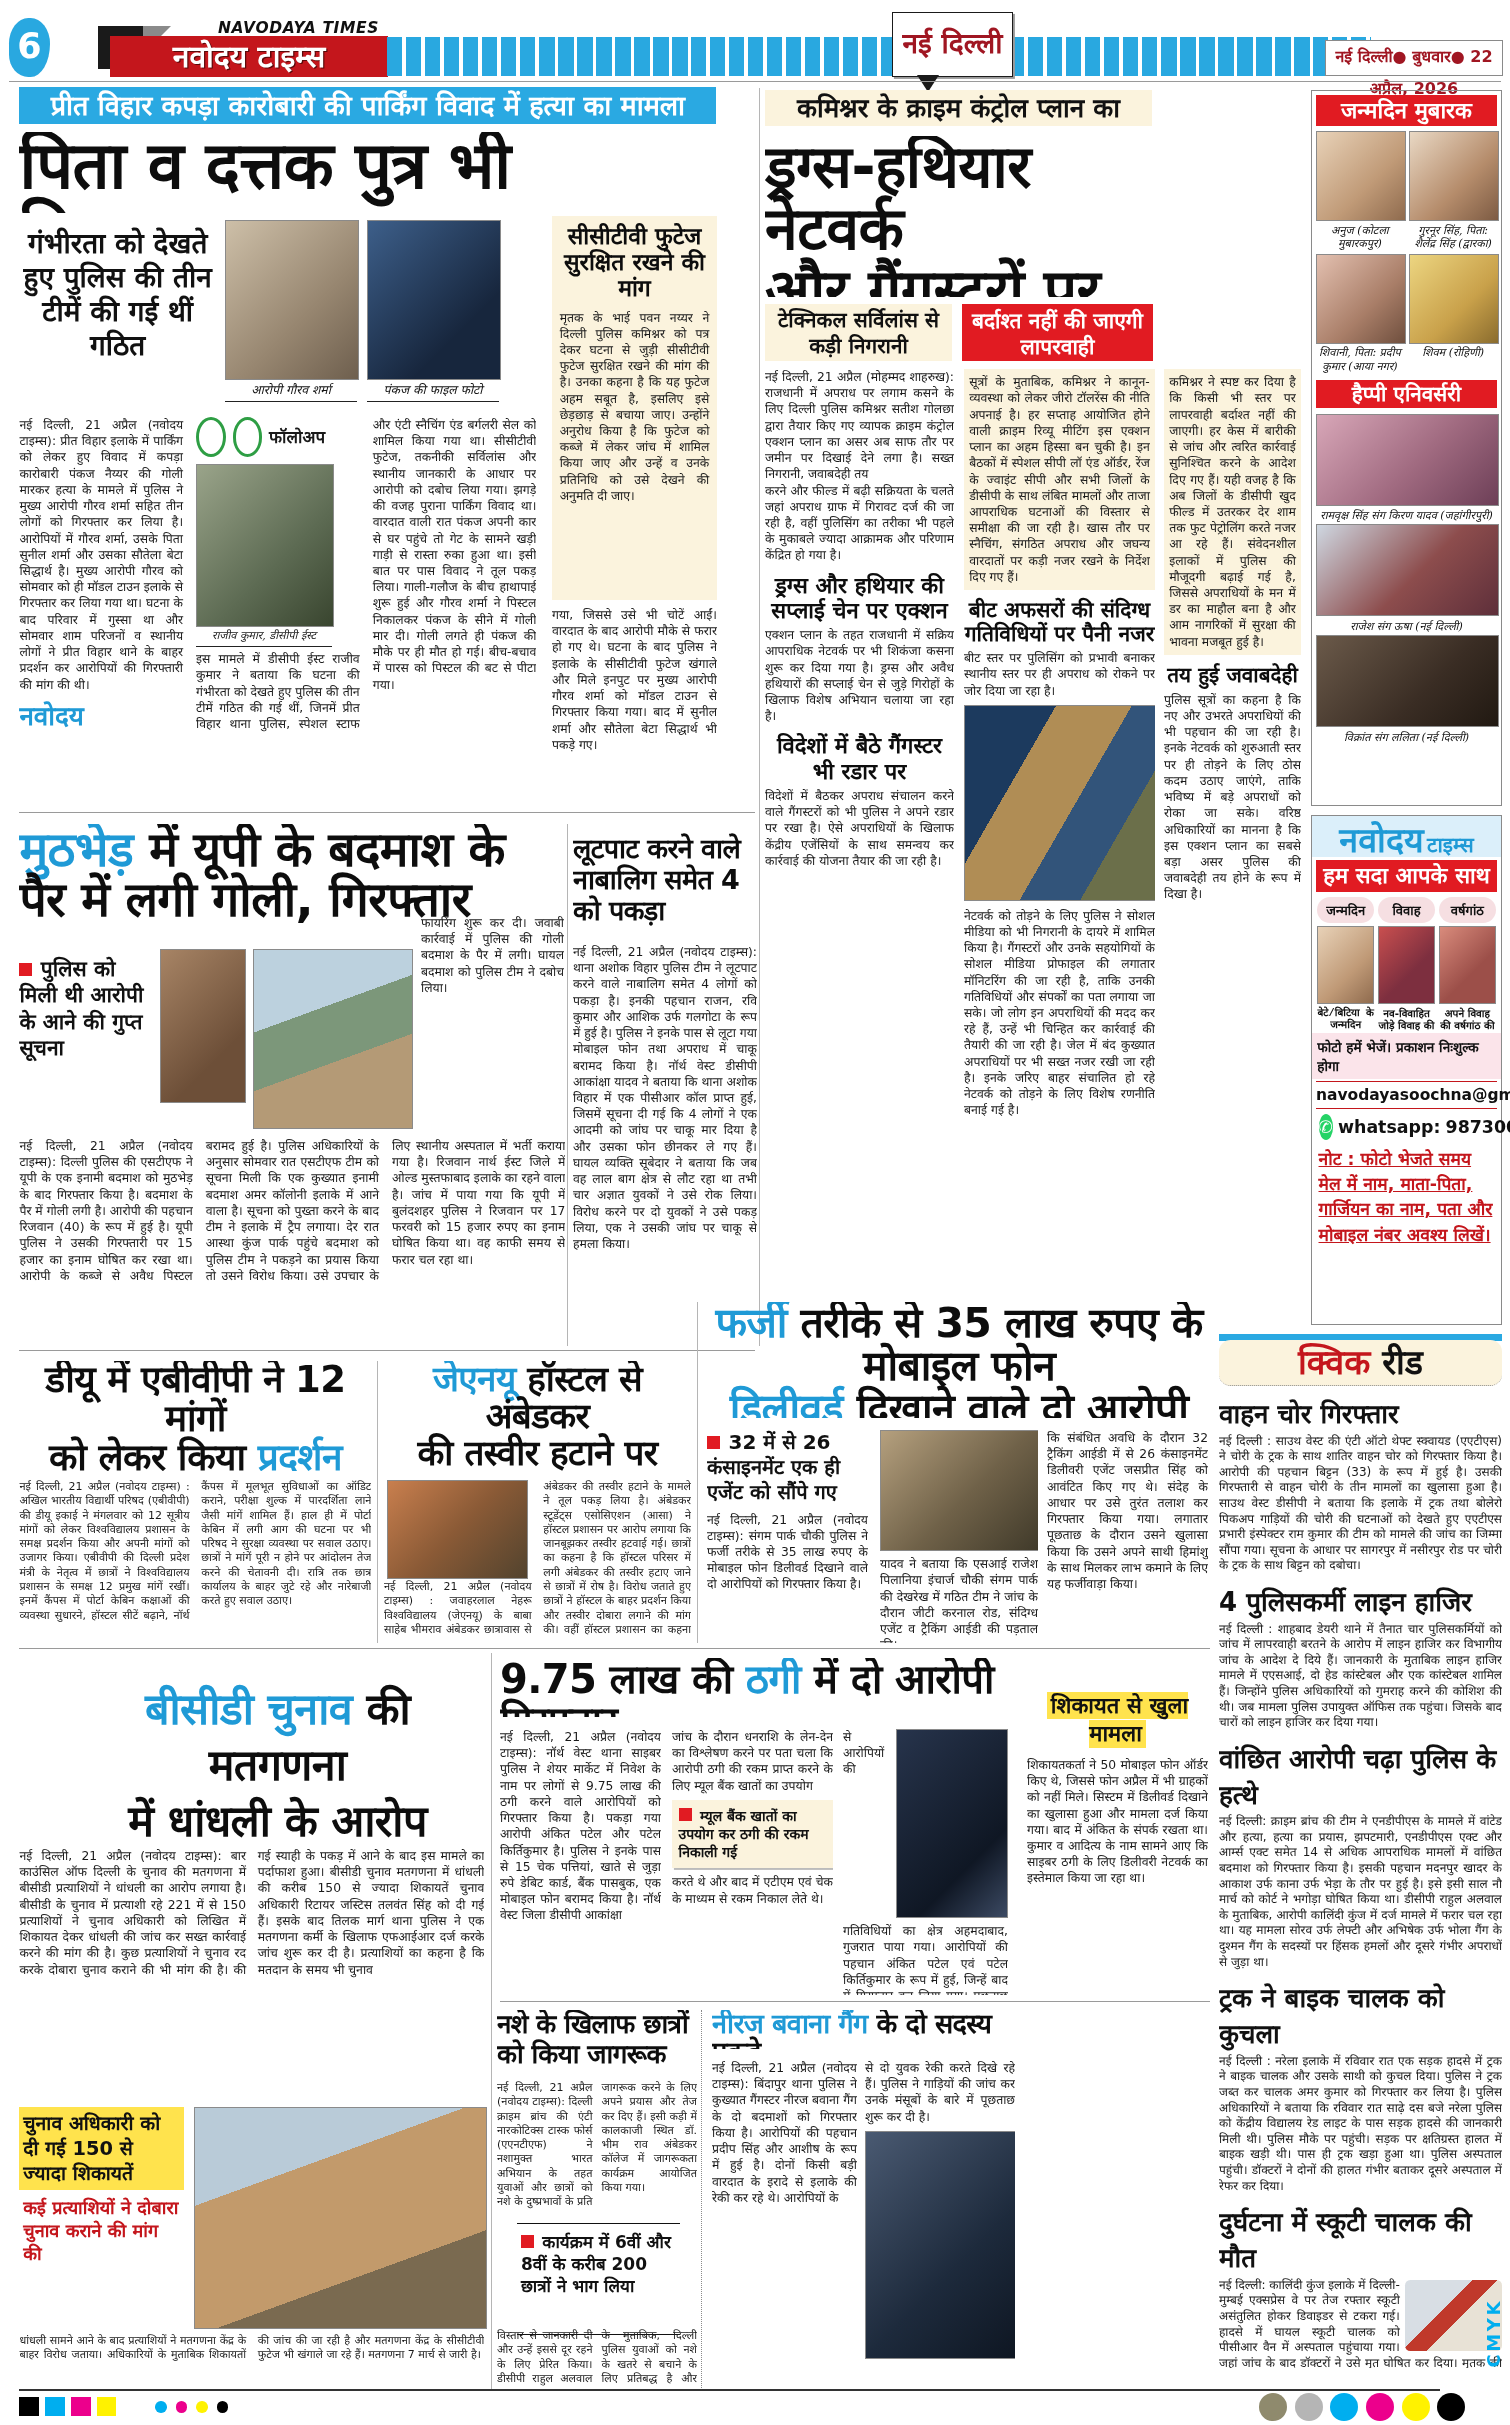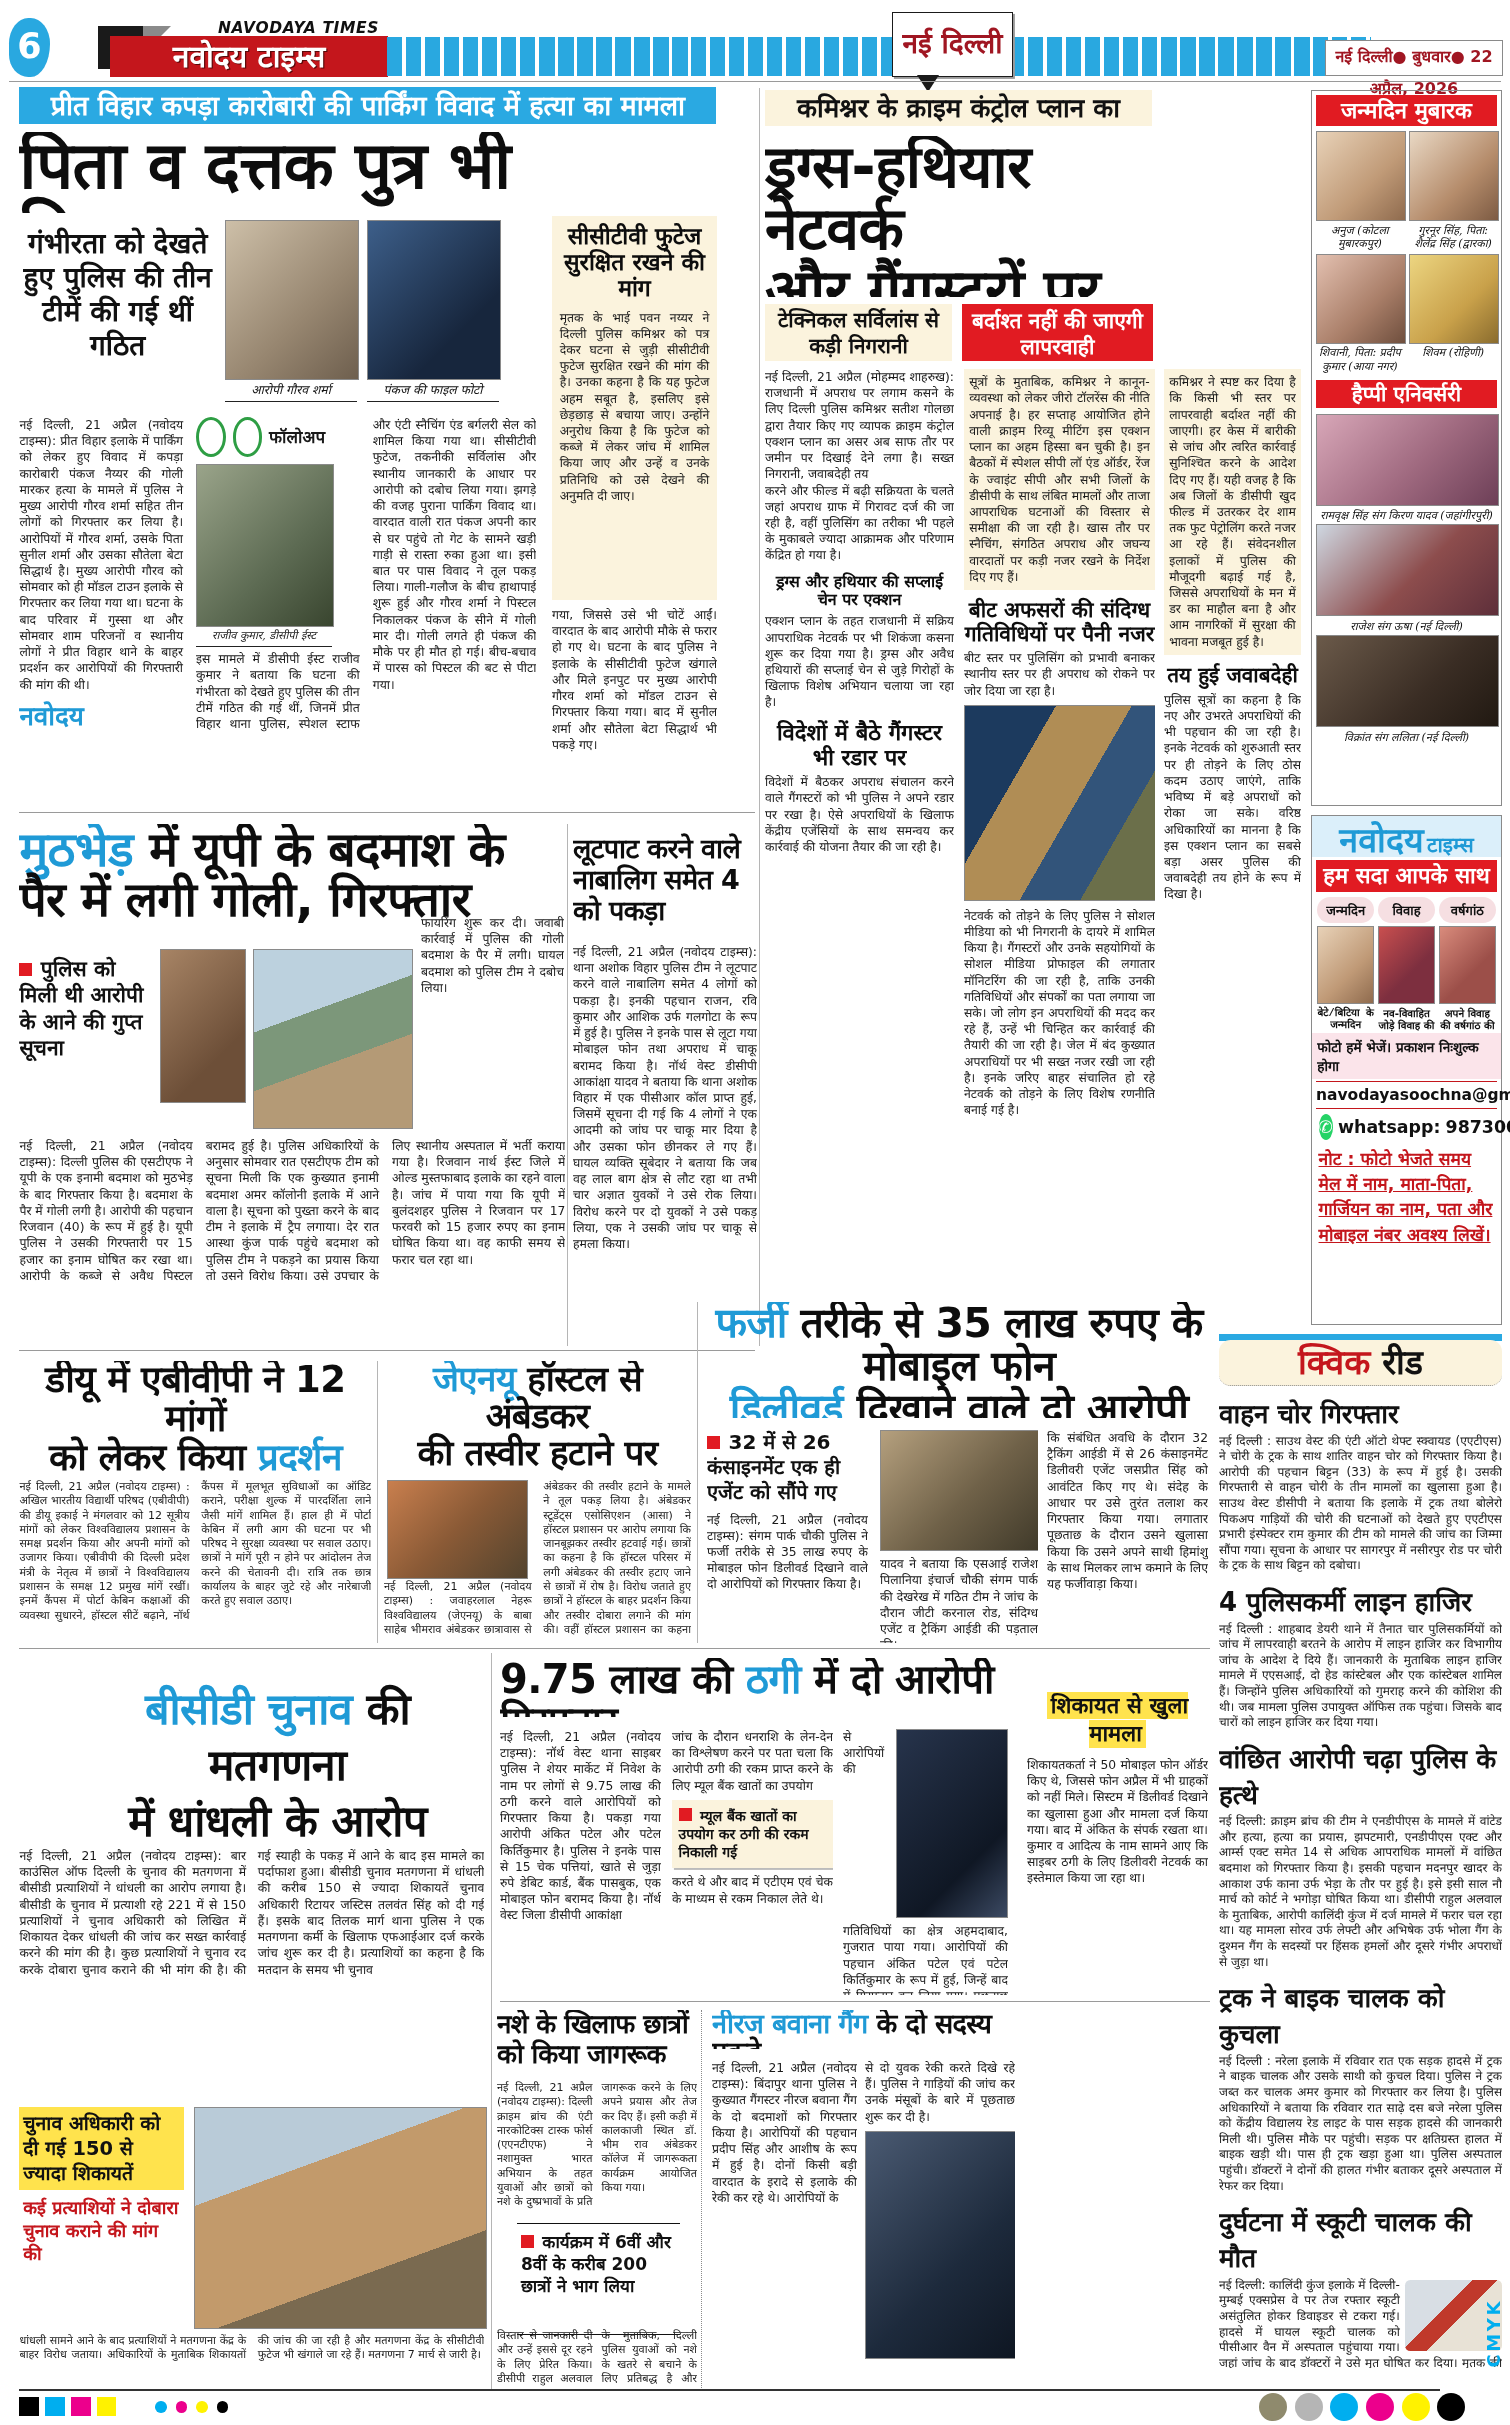--- a/index.html
+++ b/index.html
@@ -110,21 +110,21 @@
   <div class="abs cream ctr clip" style="left:765px;top:304px;width:187px;height:57px;">
     <span class="b" style="font-size:20.7px;line-height:1.25;display:block;padding-top:3.9px;">टेक्निकल सर्विलांस से कड़ी निगरानी</span>
   </div>
   <div class="abs redbox ctr clip" style="left:962px;top:304px;width:191px;height:57px;">
     <span style="font-size:21px;line-height:1.25;display:block;padding-top:3.9px;">बर्दाश्त नहीं की जाएगी लापरवाही</span>
   </div>
 
   <div class="abs clip" style="left:765px;top:369px;width:189px;height:920px;">
     <div class="body-txt jt">नई दिल्ली, 21 अप्रैल (मोहम्मद शाहरुख): राजधानी में अपराध पर लगाम कसने के लिए दिल्ली पुलिस कमिश्नर सतीश गोलछा द्वारा तैयार किए गए व्यापक क्राइम कंट्रोल एक्शन प्लान का असर अब साफ तौर पर जमीन पर दिखाई देने लगा है। सख्त निगरानी, जवाबदेही तय</div>
     <div class="body-txt jt">करने और फील्ड में बढ़ी सक्रियता के चलते जहां अपराध ग्राफ में गिरावट दर्ज की जा रही है, वहीं पुलिसिंग का तरीका भी पहले के मुकाबले ज्यादा आक्रामक और परिणाम केंद्रित हो गया है।</div>
-    <div class="subhead" style="font-size:16px;margin:9px 0 3.9px;">ड्रग्स और हथियार की सप्लाई चेन पर एक्शन</div>
+    <div class="subhead" style="font-size:22px;margin:9px 0 3.9px;">ड्रग्स और हथियार की सप्लाई चेन पर एक्शन</div>
     <div class="body-txt jt">एक्शन प्लान के तहत राजधानी में सक्रिय आपराधिक नेटवर्क पर भी शिकंजा कसना शुरू कर दिया गया है। ड्रग्स और अवैध हथियारों की सप्लाई चेन से जुड़े गिरोहों के खिलाफ विशेष अभियान चलाया जा रहा है।</div>
     <div class="subhead" style="font-size:22px;margin:9px 0 3.9px;">विदेशों में बैठे गैंगस्टर भी रडार पर</div>
     <div class="body-txt jt">विदेशों में बैठकर अपराध संचालन करने वाले गैंगस्टरों को भी पुलिस ने अपने रडार पर रखा है। ऐसे अपराधियों के खिलाफ केंद्रीय एजेंसियों के साथ समन्वय कर कार्रवाई की योजना तैयार की जा रही है।</div>
   </div>
 
   <div class="abs clip" style="left:964px;top:369px;width:191px;height:920px;">
     <div class="cream body-txt jt" style="padding:5.2px;">सूत्रों के मुताबिक, कमिश्नर ने कानून-व्यवस्था को लेकर जीरो टॉलरेंस की नीति अपनाई है। हर सप्ताह आयोजित होने वाली क्राइम रिव्यू मीटिंग इस एक्शन प्लान का अहम हिस्सा बन चुकी है। इन बैठकों में स्पेशल सीपी लॉ एंड ऑर्डर, रेंज के ज्वाइंट सीपी और सभी जिलों के डीसीपी के साथ लंबित मामलों और ताजा आपराधिक घटनाओं की विस्तार से समीक्षा की जा रही है। खास तौर पर स्नैचिंग, संगठित अपराध और जघन्य वारदातों पर कड़ी नजर रखने के निर्देश दिए गए हैं।</div>
     <div class="subhead" style="font-size:21px;margin:7.7px 0 3.9px;">बीट अफसरों की संदिग्ध गतिविधियों पर पैनी नजर</div>
     <div class="body-txt jt">बीट स्तर पर पुलिसिंग को प्रभावी बनाकर स्थानीय स्तर पर ही अपराध को रोकने पर जोर दिया जा रहा है।</div>
     <div class="photo-collage" style="width:191px;height:194px;margin:6.5px 0;"></div>

